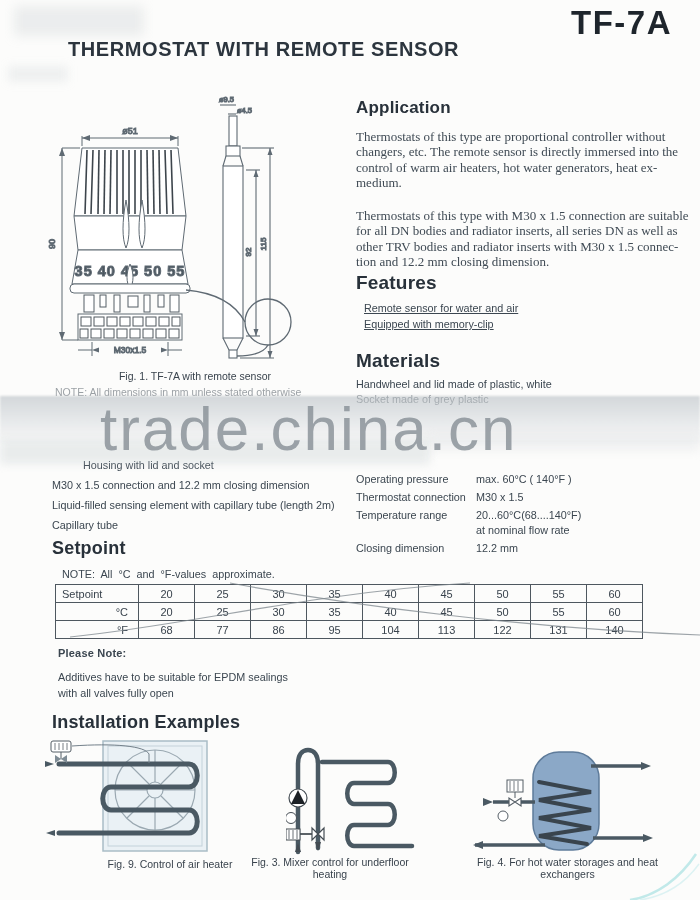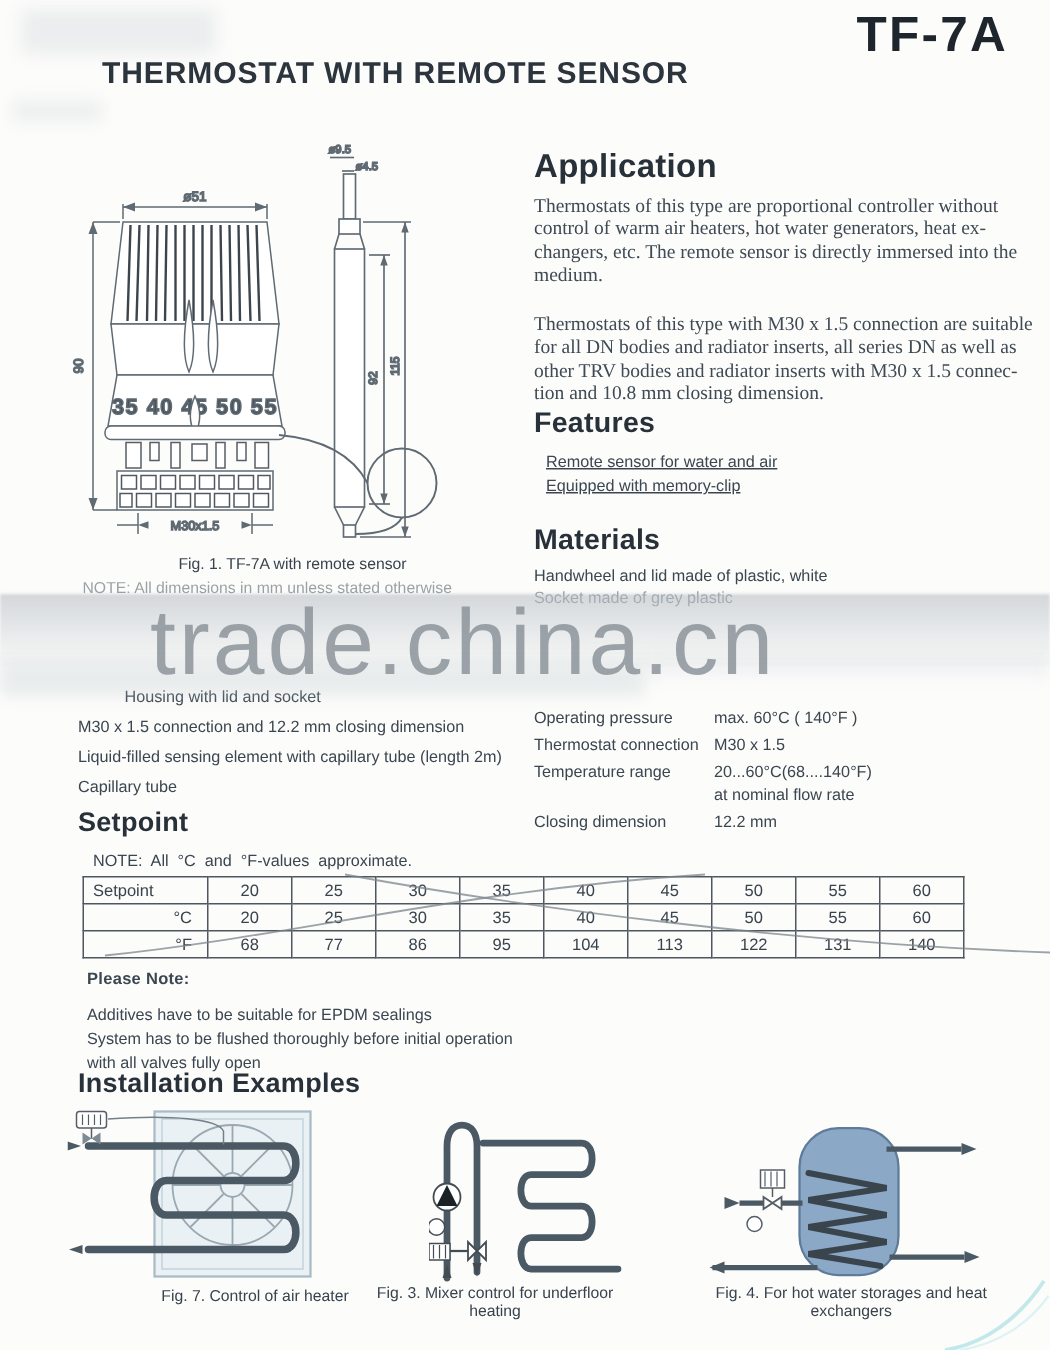--- a/index.html
+++ b/index.html
@@ -155,32 +155,32 @@
       <path d="M146,198 Q 190,202 205,230"></path>
       <circle cx="228" cy="230" r="23"></circle>
       <path d="M228,253 Q 222,264 197,264"></path>
     </g>
   </g>
 </svg>
 
 <div class="abs cap" style="left:80px;top:370px;width:230px;">Fig. 1.  TF-7A  with  remote  sensor</div>
 <div class="abs ln faded" style="left:55px;top:384px;font-size:10.5px;">NOTE:   All dimensions in mm unless stated otherwise</div>
 
-<div class="abs hd" style="left:356px;top:98px;font-size:22px;">Application</div>
+<div class="abs hd" style="left:356px;top:98px;font-size:17px;">Application</div>
 <div class="abs" style="left:356px;top:129px;">
   <div class="pln">Thermostats of this type are proportional controller without</div>
+  <div class="pln">changers, etc. The remote sensor is directly immersed into the</div>
   <div class="pln">control of warm air heaters, hot water generators, heat ex-</div>
-  <div class="pln">changers, etc. The remote sensor is directly immersed into the</div>
   <div class="pln">medium.</div>
 </div>
 <div class="abs" style="left:356px;top:208px;">
   <div class="pln">Thermostats of this type with M30 x 1.5 connection are suitable</div>
   <div class="pln">for all DN bodies and radiator inserts, all series DN as well as</div>
   <div class="pln">other TRV bodies and radiator inserts with M30 x 1.5 connec-</div>
-  <div class="pln">tion and 10.8 mm closing dimension.</div>
+  <div class="pln">tion and 12.2 mm closing dimension.</div>
 </div>
 
 <div class="abs hd" style="left:356px;top:272px;font-size:19px;">Features</div>
 <div class="abs" style="left:364px;top:300px;text-decoration:underline;">
   <div class="ln">Remote sensor for water and air</div>
   <div class="ln">Equipped with memory-clip</div>
 </div>
 
 <div class="abs hd" style="left:356px;top:350px;font-size:19px;">Materials</div>
 <div class="abs ln" style="left:356px;top:376px;">Handwheel and lid made of plastic, white</div>
@@ -266,21 +266,20 @@
   </table>
 
 <svg class="abs" style="left:40px;top:575px;pointer-events:none;" width="660" height="80" viewBox="0 0 660 80">
   <path d="M30,62 C150,50 270,18 430,8" stroke="#7c858c" stroke-width="1.2" fill="none" opacity=".75"></path>
   <path d="M190,8 C310,30 490,54 660,60" stroke="#7c858c" stroke-width="1.2" fill="none" opacity=".75"></path>
 </svg>
 
 <div class="abs" style="left:58px;top:645px;">
   <div class="ln hd" style="font-size:11px;margin-bottom:8px;">Please Note:</div>
   <div class="ln">Additives have to be suitable for EPDM sealings</div>
-  <div class="ln">System has to be flushed thoroughly before initial operation</div>
   <div class="ln">with all valves fully open</div>
 </div>
 
 <div class="abs hd" style="left:52px;top:712px;font-size:18px;">Installation Examples</div>
 
 <svg class="abs" style="left:45px;top:738px;" width="195" height="118" viewBox="0 0 195 118">
   <g>
     <rect x="58" y="3" width="104" height="110" fill="#eaf1f5" stroke="#a9bcc6" stroke-width="1.5"></rect>
     <rect x="63" y="8" width="94" height="100" fill="none" stroke="#c3d2da"></rect>
   </g>
@@ -334,21 +333,21 @@
     <path d="M54,56 L54,64 L66,56 L66,64 Z" fill="#ffffff" stroke="#555e66" stroke-width="1.2"></path>
     <path d="M66,60 H80" stroke="#4a5963" stroke-width="3.5"></path>
     <circle cx="48" cy="74" r="5" fill="#ffffff" stroke="#555e66"></circle>
   </g>
   <path d="M20,103 H90" stroke="#4a5963" stroke-width="3.5"></path>
   <path d="M28,99 L18,103 L28,107 Z" fill="#4a5963"></path>
   <path d="M138,96 H188" stroke="#4a5963" stroke-width="3.5"></path>
   <path d="M188,92 L198,96 L188,100 Z" fill="#4a5963"></path>
 </svg>
 
-<div class="abs cap" style="left:60px;top:858px;width:220px;">Fig. 7.  Control of air heater</div>
+<div class="abs cap" style="left:60px;top:858px;width:220px;">Fig. 9.  Control of air heater</div>
 <div class="abs" style="left:230px;top:856px;width:200px;">
   <div class="cap">Fig. 3.  Mixer control for underfloor</div>
   <div class="cap">heating</div>
 </div>
 <div class="abs" style="left:450px;top:856px;width:235px;">
   <div class="cap">Fig. 4.  For hot water storages and heat</div>
   <div class="cap">exchangers</div>
 </div>
 
 <div class="abs wm-band" style="left:0;top:396px;width:700px;height:48px;

